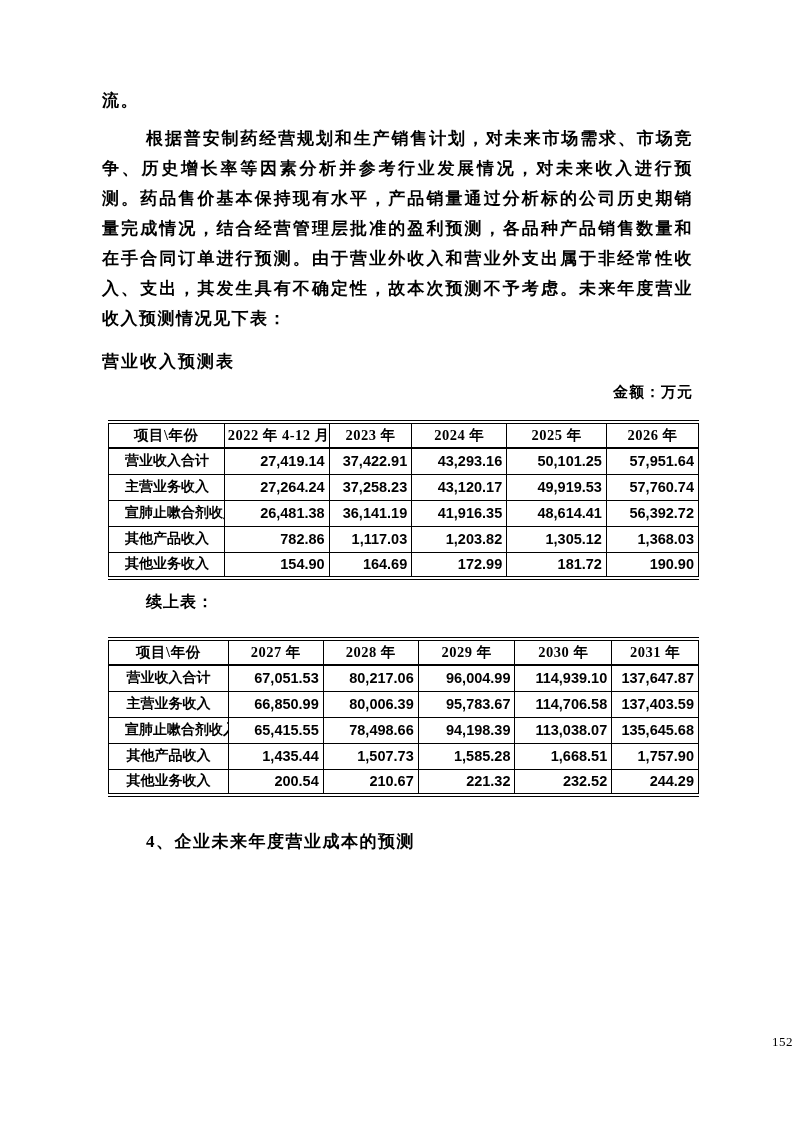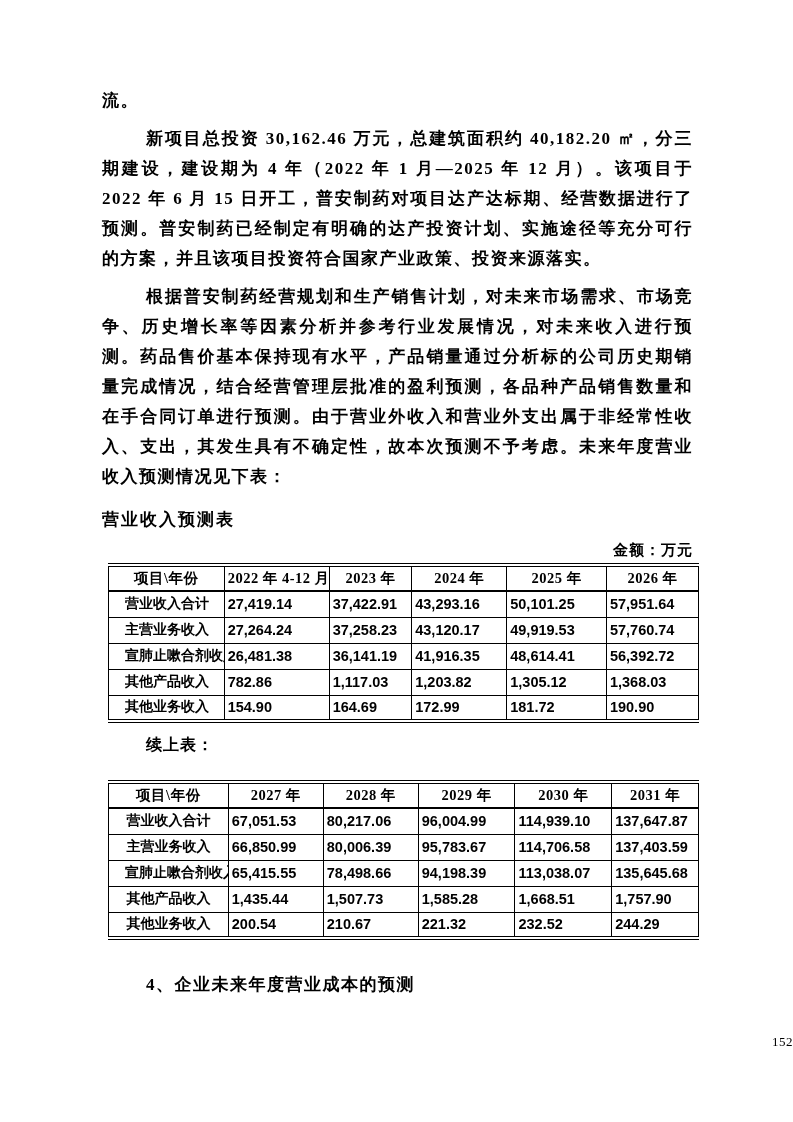--- a/index.html
+++ b/index.html
@@ -32,21 +32,21 @@
     font-size: 17px;
     font-weight: bold;
     text-align: left;
     letter-spacing: 2px;
     margin: 16px 0 10px 0;
   }
   .unit-label {
     font-size: 15px;
     text-align: right;
     letter-spacing: 1px;
-    margin: 0 0 3px 0;
+    margin: 0 0 18px 0;
   }
   table.data-table {
     width: 100%;
     border-collapse: collapse;
     table-layout: fixed;
     border-top: 4px double #000;
     border-bottom: 4px double #000;
     margin-left: 6px;
   }
   .data-table th, .data-table td {
@@ -67,21 +67,21 @@
   .data-table td.row-label {
     font-size: 14px;
     text-align: center;
     white-space: nowrap;
     letter-spacing: 0;
     padding: 0 16px;
   }
   .data-table td.num {
     font-family: "Liberation Sans", sans-serif;
     font-size: 14.5px;
-    text-align: left;
+    text-align: right;
     white-space: nowrap;
     padding-right: 4px;
   }
   .continuation-label {
     font-size: 16px;
     letter-spacing: 1px;
     text-indent: 44px;
     margin: 12px 0 24px 0;
   }
   .section-heading {
@@ -103,21 +103,20 @@
     letter-spacing: 0.5px;
   }
 </style>
 </head>
 <body>
 
 <div class="page">
 
   <p class="body-text no-indent">流。</p>
 
-  <p class="body-text">新项目总投资 30,162.46 万元，总建筑面积约 40,182.20 ㎡，分三期建设，建设期为 4 年（2022 年 1 月—2025 年 12 月）。该项目于 2022 年 6 月 15 日开工，普安制药对项目达产达标期、经营数据进行了预测。普安制药已经制定有明确的达产投资计划、实施途径等充分可行的方案，并且该项目投资符合国家产业政策、投资来源落实。</p>
 
   <p class="body-text">根据普安制药经营规划和生产销售计划，对未来市场需求、市场竞争、历史增长率等因素分析并参考行业发展情况，对未来收入进行预测。药品售价基本保持现有水平，产品销量通过分析标的公司历史期销量完成情况，结合经营管理层批准的盈利预测，各品种产品销售数量和在手合同订单进行预测。由于营业外收入和营业外支出属于非经常性收入、支出，其发生具有不确定性，故本次预测不予考虑。未来年度营业收入预测情况见下表：</p>
 
   <div class="table-title">营业收入预测表</div>
 
   <div class="unit-label">金额：万元</div>
 
   <table class="data-table">
     <colgroup>
       <col style="width:19.6%">

